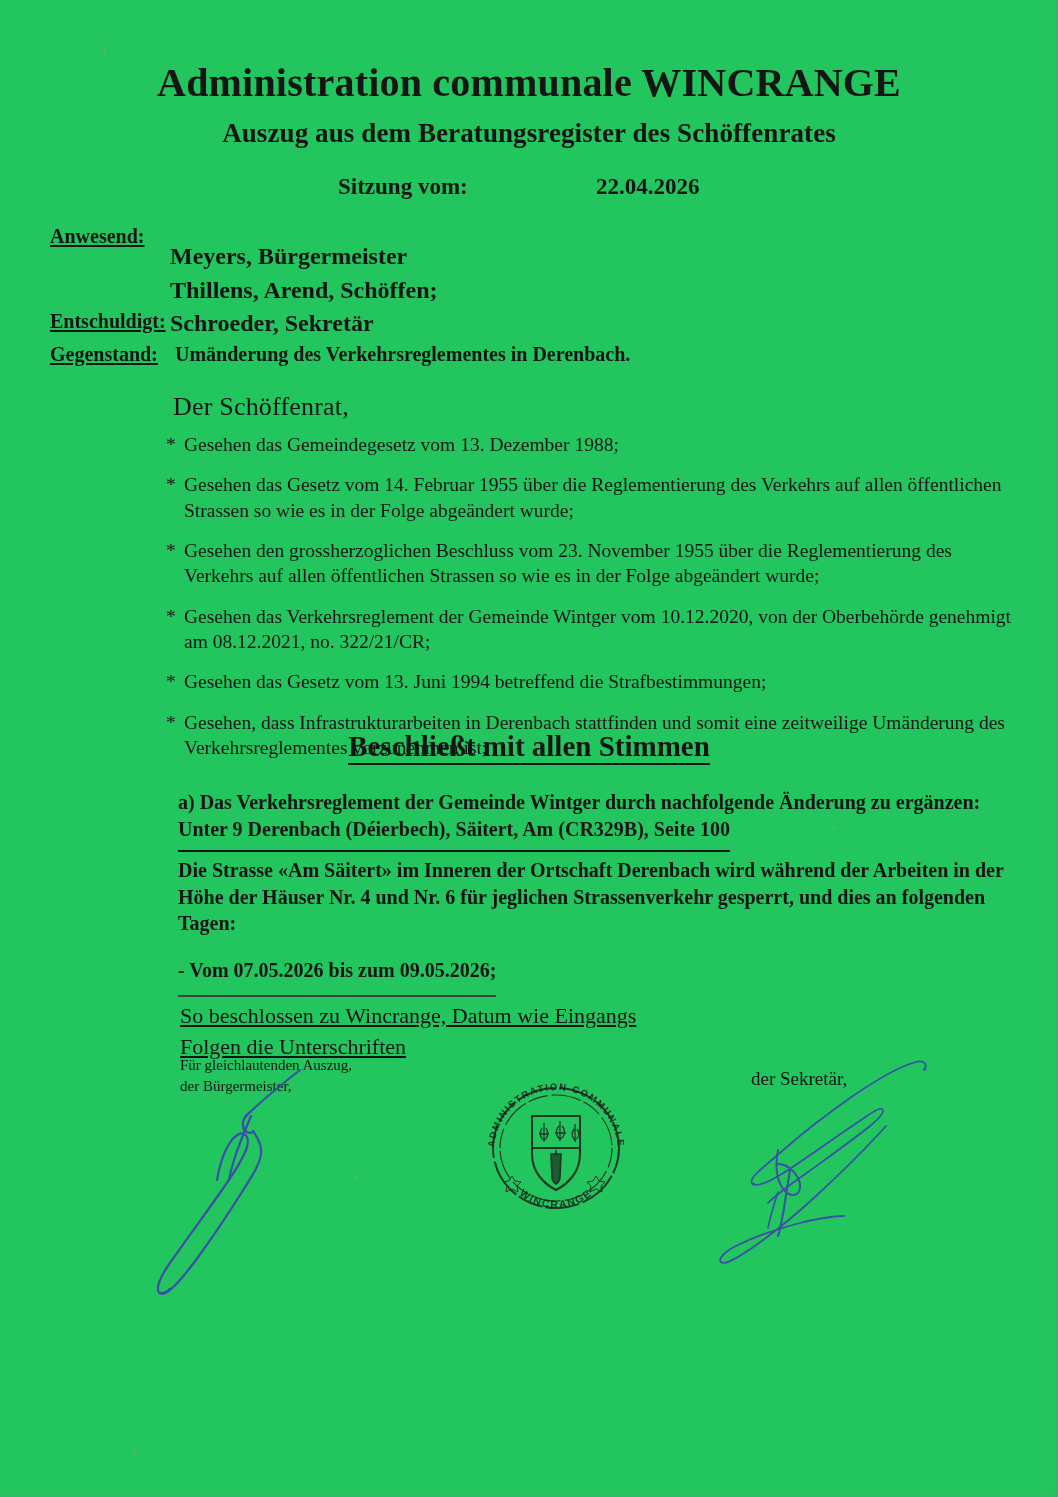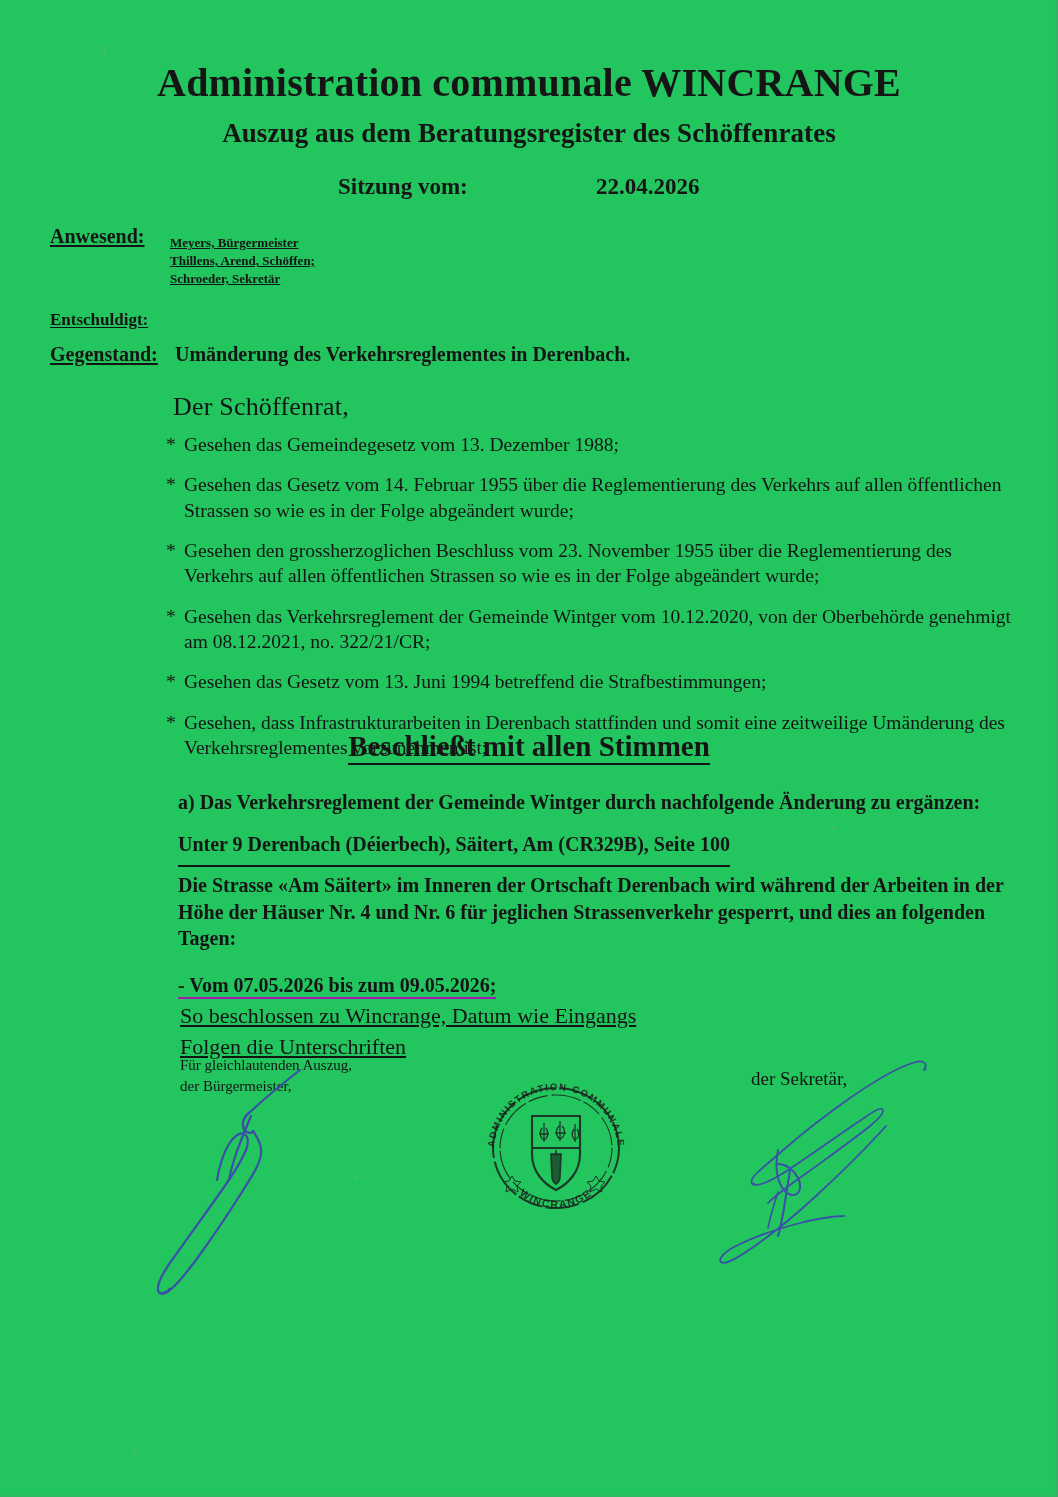--- a/index.html
+++ b/index.html
@@ -66,24 +66,24 @@
     font-size: 23px;
     font-weight: bold;
   }
   .session-row .session-label { display: inline-block; width: 258px; }
   .session-row .session-date { display: inline-block; }
   .label-anwesend {
     position: absolute; left: 50px; top: 225px;
     font-size: 20px; font-weight: bold;
     text-decoration: underline; text-underline-offset: 2px;
   }
-  .attendee-list { position: absolute; left: 170px; top: 234px; font-size: 13px; font-weight: bold; line-height: 1.4; text-decoration: underline; }
+  .attendee-list { position: absolute; left: 170px; top: 240px; font-size: 24px; font-weight: bold; line-height: 1.4; }
   .label-entschuldigt {
     position: absolute; left: 50px; top: 310px;
-    font-size: 17px; font-weight: bold;
+    font-size: 20px; font-weight: bold;
     text-decoration: underline; text-underline-offset: 2px;
   }
   .label-gegenstand {
     position: absolute; left: 50px; top: 343px;
     font-size: 20px; font-weight: bold;
     text-decoration: underline; text-underline-offset: 2px;
   }
   .value-gegenstand {
     position: absolute; left: 175px; top: 343px;
     font-size: 20px; font-weight: bold;
@@ -133,32 +133,32 @@
 
   
   .decision {
     position: absolute;
     left: 178px; top: 789px;
     width: 832px;
     font-size: 20px;
     font-weight: bold;
     line-height: 1.33;
   }
-  .decision .d-item-a { margin-bottom: 15px; }
+  .decision .d-item-a { }
   .decision .d-street {
     margin-bottom: 15px;
   }
   .decision .d-street span {
     border-bottom: 2px solid #151515;
     padding-bottom: 10px;
   }
   .decision .d-body { margin-bottom: 20px; }
   .decision .d-dates span {
-    border-bottom: 2px solid #a21caf;
-    padding-bottom: 1px;
+    border-bottom: 2px solid #404040;
+    padding-bottom: 14px;
   }
 
   
   .closing {
     position: absolute;
     left: 180px; top: 1000px;
     font-size: 22px;
     line-height: 1.42;
     text-decoration: underline;
   }

